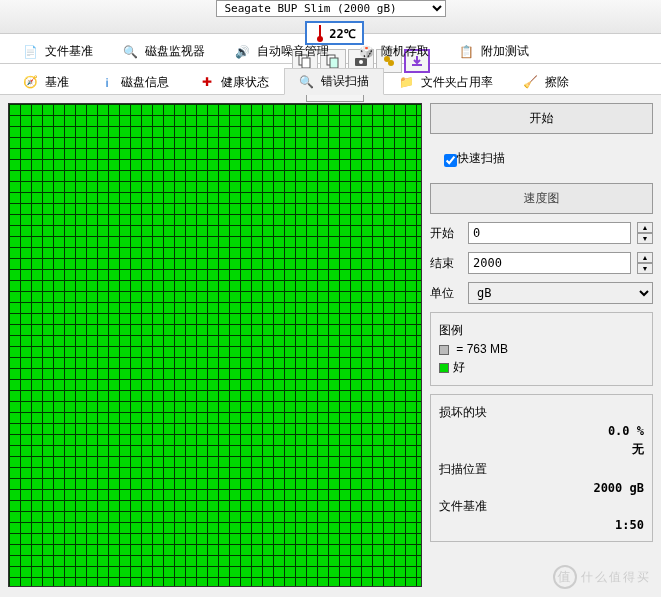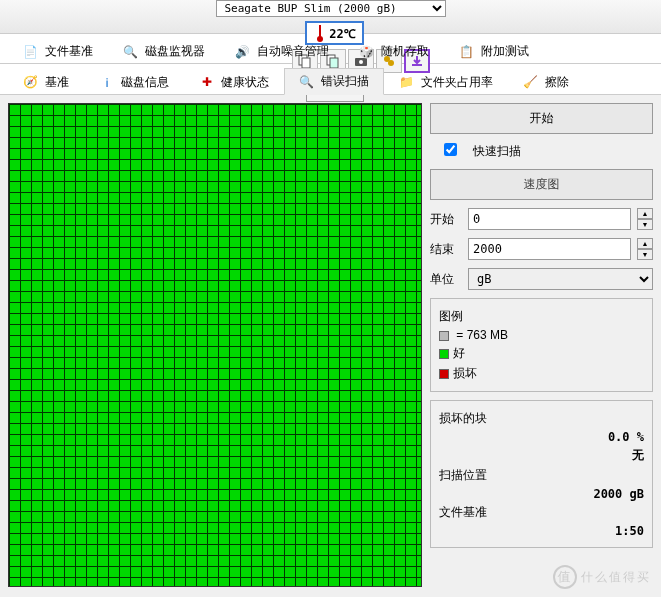--- a/index.html
+++ b/index.html
@@ -19,21 +19,21 @@
 .tab { display: flex; align-items: center; padding: 4px 14px; gap: 6px; cursor: pointer; border-top: 1px solid transparent; border-left: 1px solid transparent; border-right: 1px solid transparent; margin-bottom: -1px; }
 .tab.active { background: #f0f0f0; border-color: #ccc; border-bottom: 1px solid #f0f0f0; }
 .tab .ico { width: 16px; height: 16px; display: flex; align-items: center; justify-content: center; }
 .content { display: flex; padding: 8px; gap: 8px; }
 .scan-grid { width: 484px; height: 484px; background: #00d800; border: 1px solid #333;
   background-image: linear-gradient(#003800 1px, transparent 1px), linear-gradient(90deg, #003800 1px, transparent 1px);
   background-size: 11px 11px; }
 .side-panel { flex: 1; display: flex; flex-direction: column; gap: 8px; }
 .btn-big { padding: 6px 0; border: 1px solid #999; background: #e8e8e8; cursor: pointer; }
 .btn-big:disabled { color: #404040; }
-.chk-row { display: flex; align-items: flex-start; gap: 16px; margin: 1px 0; padding-left: 14px; }
+.chk-row { display: flex; align-items: flex-end; gap: 0; margin: 8px 0; padding-left: 14px; }
 .param-row { display: flex; align-items: center; gap: 6px; }
 .param-row label { width: 32px; text-align: left; }
 .param-row input, .param-row select { flex: 1; height: 22px; border: 1px solid #999; padding: 0 4px; font-family: monospace; }
 .spinner { display: flex; flex-direction: column; }
 .spinner button { width: 16px; height: 11px; border: 1px solid #999; background: #eee; font-size: 7px; padding: 0; line-height: 1; }
 .legend-box, .stats-box { border: 1px solid #bbb; padding: 6px 8px; }
 .legend-box > div, .stats-box > div { margin: 3px 0; }
 .sq { display: inline-block; width: 10px; height: 10px; border: 1px solid #666; vertical-align: middle; margin-right: 4px; }
 .sq.gray { background: #bbb; }
 .sq.green { background: #00d800; }
@@ -166,21 +166,20 @@
     </div>
     <div class="param-row">
       <label>单位</label>
       <select><option>gB</option></select>
     </div>
 
     <div class="legend-box">
       <div>图例</div>
       <div><span class="sq gray"></span><span> = 763 MB</span></div>
       <div><span class="sq green"></span><span>好</span></div>
-      <div><span class="sq red"></span><span>损坏</span></div>
     </div>
 
     <div class="stats-box">
       <div>损坏的块</div>
       <div class="stat-val">0.0 %</div>
       <div class="stat-val">无</div>
       <div>扫描位置</div>
       <div class="stat-val">2000 gB</div>
       <div>文件基准</div>
       <div class="stat-val">1:50</div>

